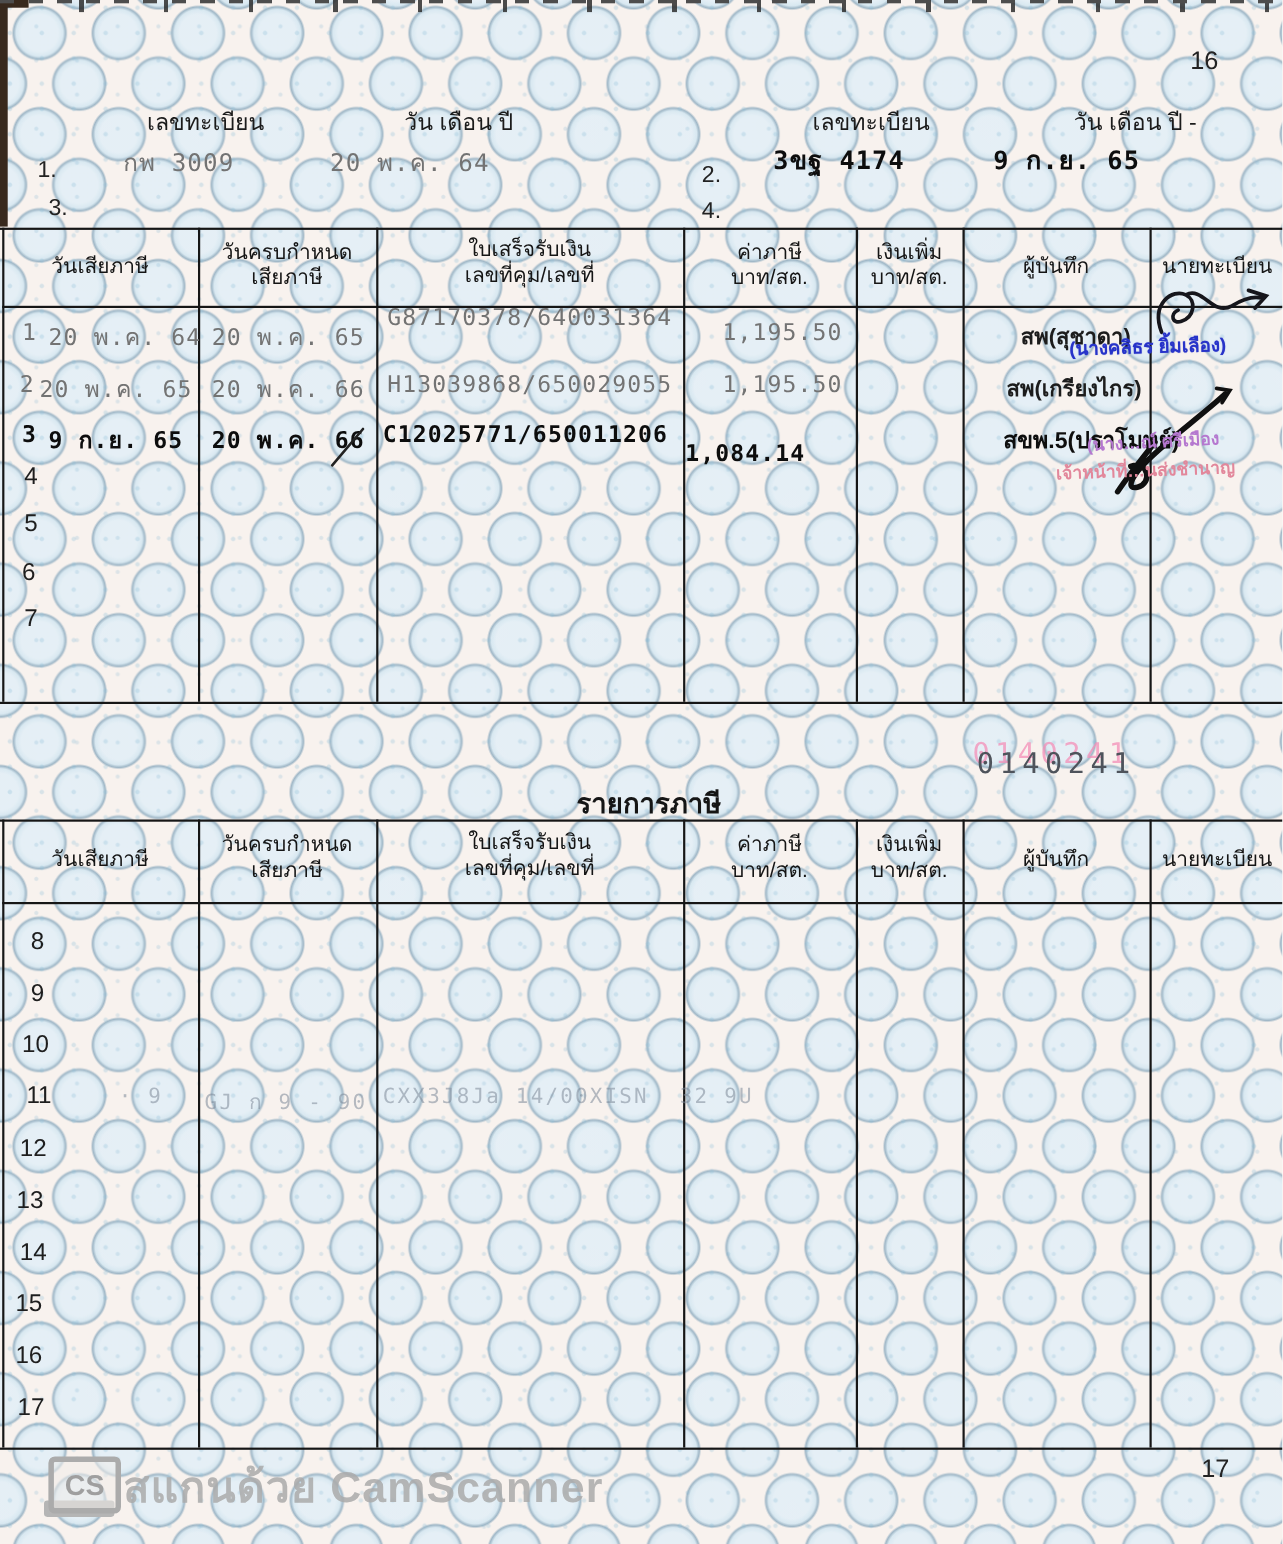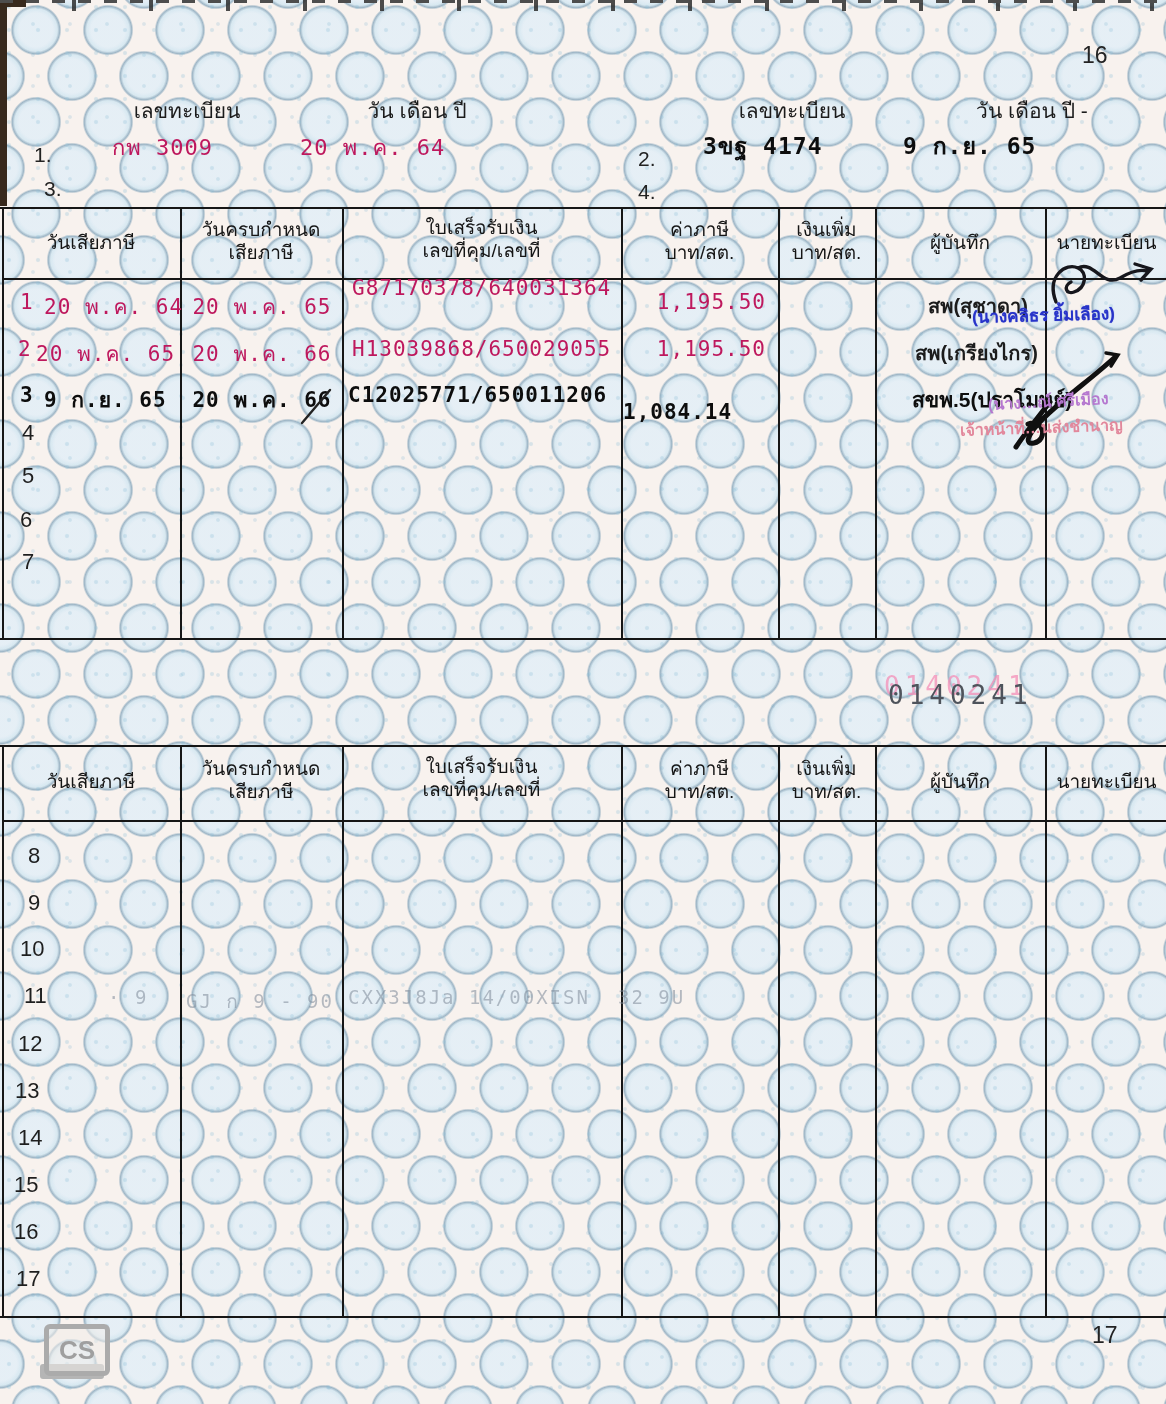--- a/index.html
+++ b/index.html
@@ -17,21 +17,21 @@
   .h{position:absolute;height:2px;background:#161616;}
   .v{position:absolute;width:2px;background:#161616;}
   .t{position:absolute;white-space:nowrap;}
   .ctr{text-align:center;}
   .title{font-size:25px;font-weight:600;color:#151515;}
   .lbl{font-size:21px;color:#1b1b1b;}
   .idx{font-size:21px;color:#222;}
   .hdr{font-size:19px;line-height:1.22;color:#151515;text-align:center;}
   .hdr span{display:block;}
   .typed{font-family:"DejaVu Sans Mono","Liberation Mono",monospace;font-size:21px;
-         letter-spacing:1px;color:#be185d;}
+         letter-spacing:1px;color:#737373;}
   .typed.b{font-weight:700;color:#0d0d0d;}
   .rec{font-size:20px;font-weight:600;color:#1c1c1c;}
   .rec.b{font-weight:700;font-size:21px;color:#0e0e0e;}
   .num{font-size:22px;color:#1e1e1e;}
   .pagenum{font-size:23px;color:#232323;}
   .stamp-blue{font-size:17px;font-weight:700;color:#2733c9;transform:rotate(-1.5deg);
               text-shadow:0 0 1px rgba(39,51,201,.55);}
   .stamp-pink1{font-size:16px;font-weight:700;color:#b577cf;transform:rotate(-3deg);}
   .stamp-pink2{font-size:16px;font-weight:700;color:#e2879b;transform:rotate(-2deg);}
   .ghost{font-family:"DejaVu Sans Mono","Liberation Mono",monospace;font-size:19px;
@@ -147,20 +147,21 @@
     <path d="M104,7 L116,9 L109,20" fill="none" stroke="#101010" stroke-width="3.4" stroke-linecap="round"></path>
   </svg>
   <div class="t stamp-pink1" style="left:988px;top:389px;">(นาง…ณ์ ศรีเมือง</div>
   <div class="t stamp-pink2" style="left:960px;top:415px;">เจ้าหน้าที่…นส่งชำนาญ</div>
 
   <div class="perf-ticks"></div>
   <div class="perf"></div>
   <div class="t serial pink" style="left:884px;top:671px;">0140241</div>
   <div class="t serial gray" style="left:888px;top:680px;">0140241</div>
 
+  <div class="t title ctr" style="left:450px;top:710px;width:280px;">รายการภาษี</div>
 
   <div class="h" style="left:0;top:745px;width:1166px;"></div>
   <div class="h" style="left:2px;top:820px;width:1164px;"></div>
   <div class="h" style="left:0;top:1316px;width:1166px;"></div>
   <div class="v" style="left:2px;top:745px;height:571px;"></div>
   <div class="v" style="left:180px;top:745px;height:571px;"></div>
   <div class="v" style="left:342px;top:745px;height:571px;"></div>
   <div class="v" style="left:621px;top:745px;height:571px;"></div>
   <div class="v" style="left:778px;top:745px;height:571px;"></div>
   <div class="v" style="left:875px;top:745px;height:571px;"></div>
@@ -197,14 +198,15 @@
   <div class="t num" style="left:14px;top:1219px;">16</div>
   <div class="t num" style="left:16px;top:1266px;">17</div>
 
   <div class="t ghost" style="left:108px;top:986px;">· 9</div>
   <div class="t ghost" style="left:186px;top:986px;">GJ ก 9 - 90</div>
   <div class="t ghost" style="left:348px;top:986px;">CXX3J8Ja 14/00XISN</div>
   <div class="t ghost" style="left:618px;top:986px;">32 9U</div>
 
   <div class="wm-base"></div>
   <div class="wm-box">CS</div>
+  <div class="t wm-text" style="left:112px;top:1320px;">สแกนด้วย CamScanner</div>
   <div class="t pagenum" style="left:1092px;top:1322px;">17</div>
 </div>
 
 </body></html>

